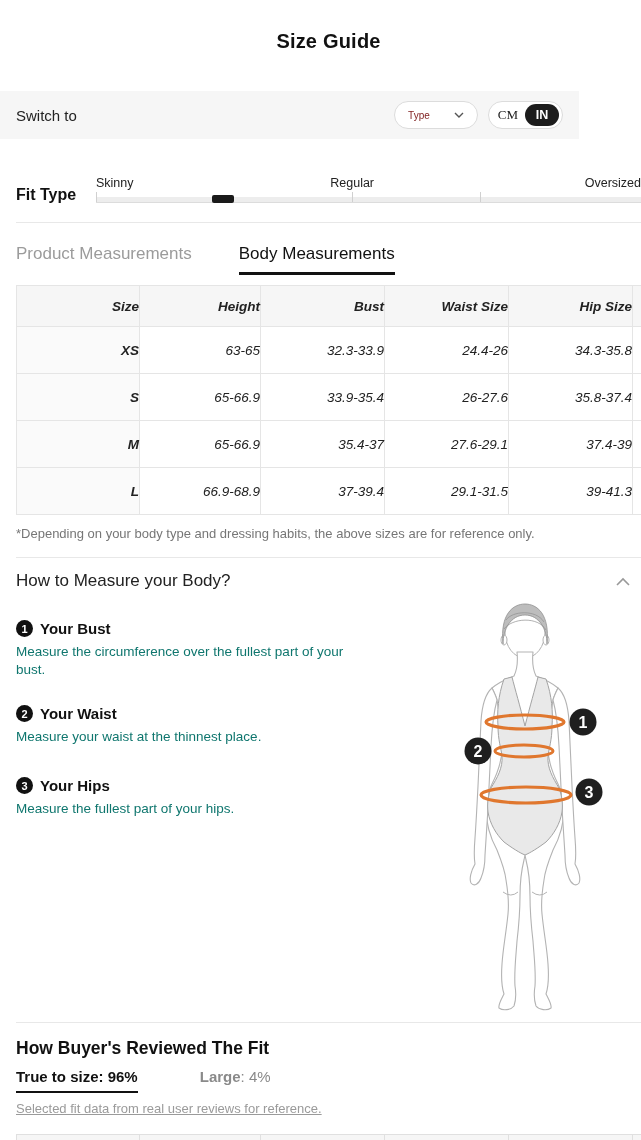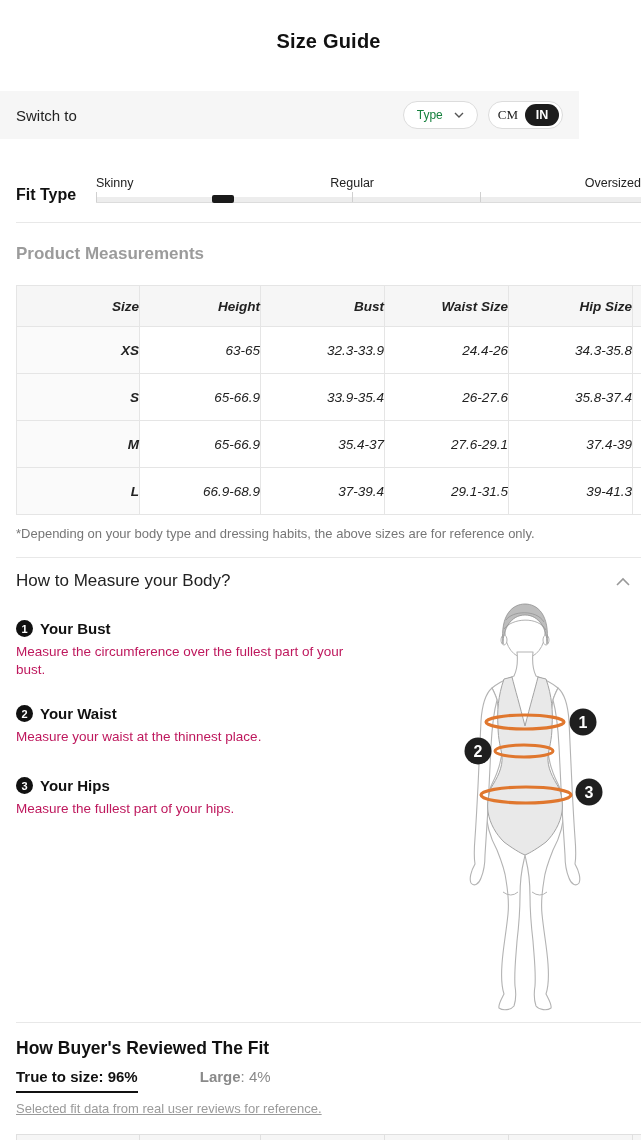--- a/index.html
+++ b/index.html
@@ -8,61 +8,61 @@
     background:#fff;font-family:"Liberation Sans",sans-serif;color:#222;
   }
   .abs{position:absolute;}
   
   .page-title{top:30px;left:8px;width:641px;text-align:center;font-size:20px;font-weight:bold;color:#111;letter-spacing:.2px;}
   
   .switch-bar{top:91px;left:0;width:579px;height:48px;background:#f6f6f6;display:flex;align-items:center;justify-content:space-between;box-sizing:border-box;padding:0 16px;}
   .switch-label{font-size:15px;color:#222;}
   .switch-controls{display:flex;align-items:center;gap:10px;}
   .pill{display:flex;align-items:center;background:#fff;border:1px solid #dcdcdc;border-radius:15px;height:28px;box-sizing:border-box;}
-  .type-pill{padding:0 13px;gap:11px;font-size:12px;color:#15803d;cursor:pointer;}
+  .type-pill{padding:0 13px;gap:24px;font-size:10px;color:#7f1d1d;cursor:pointer;}
   .unit-pill{padding:0 3px 0 9px;gap:7px;cursor:pointer;}
   .unit-cm{font-size:13px;color:#222;font-family:Liberation Serif, serif;}
   .unit-in{background:#1c1c1c;color:#fff;font-size:12.5px;font-weight:bold;border-radius:11px;height:22px;width:34px;display:flex;align-items:center;justify-content:center;}
   
   .fit-label{top:186px;left:16px;font-size:16px;font-weight:bold;color:#111;}
   .slider{top:170px;left:96px;width:545px;height:36px;}
   .slider-opt{position:absolute;top:6px;font-size:12.5px;color:#222;white-space:nowrap;}
   .opt-skinny{left:0;}
   .opt-regular{left:47%;transform:translateX(-50%);}
   .opt-oversized{right:0;}
   .slider-track{position:absolute;left:0;right:0;top:27px;height:5px;background:#ededed;border-bottom:1px solid #dcdcdc;}
   .slider-tick{position:absolute;width:1px;height:10px;top:22px;background:#d0d0d0;}
   .tick-0{left:0;}
   .tick-1{left:47%;}
   .tick-2{left:70.5%;}
   .slider-marker{position:absolute;left:21.3%;top:25px;width:22px;height:8px;background:#1a1a1a;border-radius:2px;cursor:pointer;}
   .divider{left:16px;width:625px;height:1px;background:#e8e8e8;}
   
   .tabs{top:244px;left:16px;display:flex;gap:47px;}
-  .tab{font-size:17px;font-weight:bold;padding-bottom:8px;cursor:pointer;}
+  .tab{font-size:17px;font-weight:normal;padding-bottom:8px;cursor:pointer;}
   .tab-inactive{color:#9b9b9b;}
   .tab-active{color:#111;border-bottom:3px solid #111;}
   
   .size-table{top:285px;left:16px;width:644px;border-collapse:collapse;table-layout:fixed;}
   .size-table th,.size-table td{border:1px solid #e5e5e5;text-align:right;font-size:13.5px;color:#222;padding:0;font-style:italic;}
   .size-table th{background:#f6f6f6;height:40px;font-weight:bold;}
   .size-table td{height:46px;background:#fff;}
   .size-table td:first-child{background:#fafafa;font-weight:bold;}
   .col-size{width:123px;}.col-h{width:121px;}.col-b{width:124px;}.col-w{width:124px;}.col-hip{width:124px;}.col-x{width:28px;}
   
   .table-note{top:526px;left:16px;width:620px;font-size:13px;color:#767676;}
   
   .measure-header{top:571px;left:16px;width:614px;display:flex;align-items:center;justify-content:space-between;gap:6px;}
   .measure-title{font-size:17px;color:#222;}
   .chev-up{width:14px;height:9px;cursor:pointer;}
   .m-item{left:16px;width:340px;}
   .m-item-head{display:flex;align-items:center;gap:7px;}
   .m-num{width:17px;height:17px;border-radius:50%;background:#111;color:#fff;font-size:11px;font-weight:bold;display:flex;align-items:center;justify-content:center;}
   .m-title{font-size:15px;font-weight:bold;color:#111;}
-  .m-desc{margin-top:6px;font-size:13.5px;line-height:1.35;color:#be185d;}
+  .m-desc{margin-top:6px;font-size:13.5px;line-height:1.35;color:#0f766e;}
   .item-1{top:620px;}
   .item-2{top:705px;}
   .item-3{top:777px;}
   .figure{top:596px;left:440px;width:200px;height:420px;}
   
   .buyers-title{top:1038px;left:16px;font-size:17.5px;font-weight:bold;color:#111;}
   .fit-stats{top:1068px;left:16px;display:flex;align-items:flex-start;gap:62px;}
   .tts{font-size:15px;font-weight:bold;color:#111;border-bottom:2px solid #111;padding-bottom:6px;}
   .large-stat{font-size:15px;color:#8a8a8a;}
   .large-stat b{color:#8a8a8a;}
@@ -101,20 +101,21 @@
   <div class="slider-tick tick-0"></div>
   <div class="slider-tick tick-1"></div>
   <div class="slider-tick tick-2"></div>
   <div class="slider-marker"></div>
 </div>
 
 <div class="abs divider" style="top:222px;"></div>
 
 <div class="abs tabs">
   <span class="tab tab-inactive">Product Measurements</span>
+  <span class="tab tab-active">Body Measurements</span>
 </div>
 
 <table class="abs size-table">
   <colgroup>
       <col class="col-size">
       <col class="col-h">
       <col class="col-b">
       <col class="col-w">
       <col class="col-hip">
       <col class="col-x">

